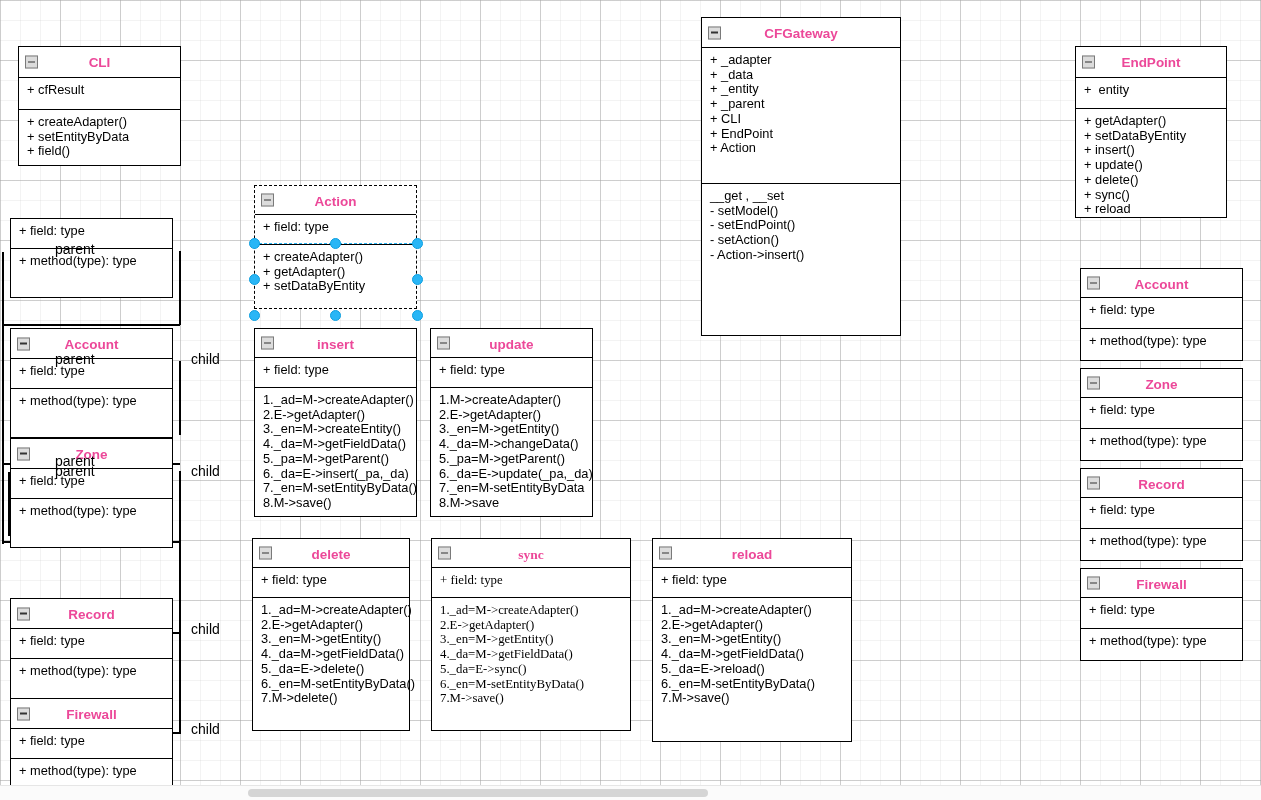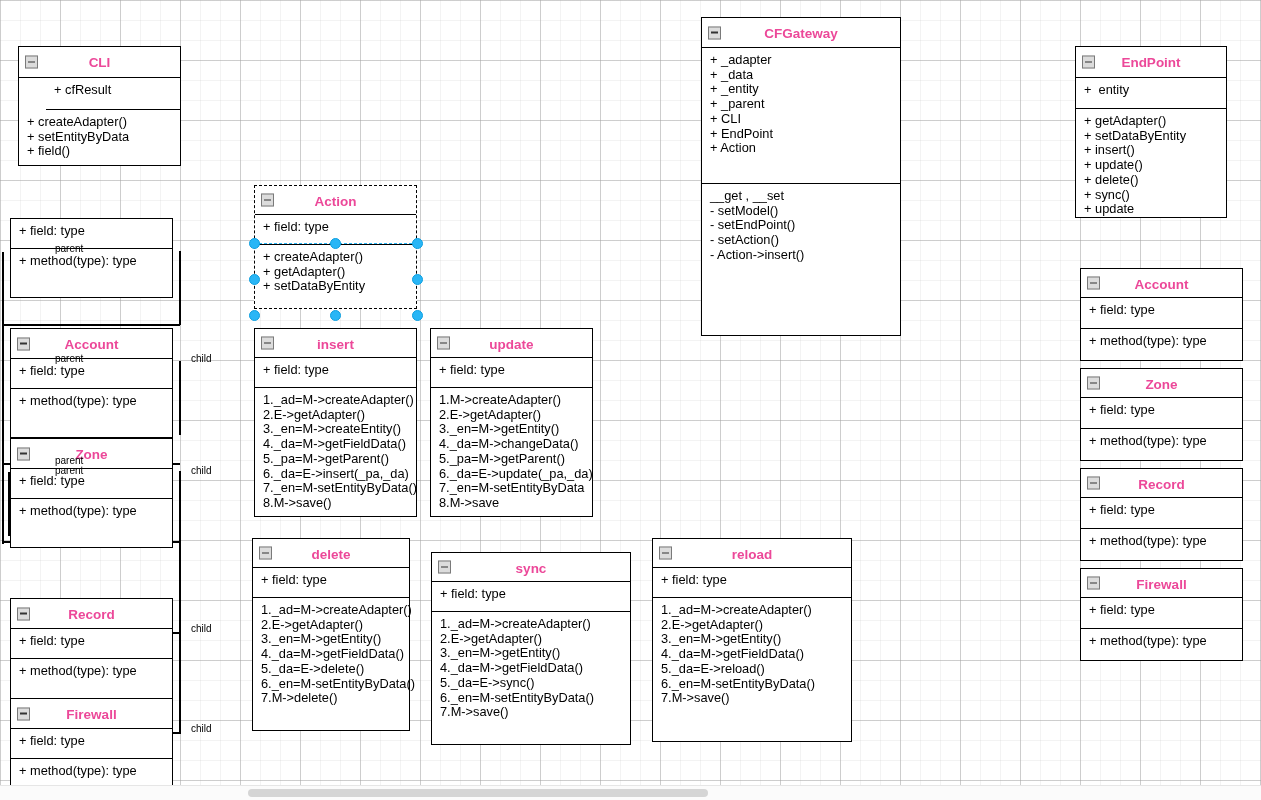--- a/index.html
+++ b/index.html
@@ -106,21 +106,21 @@
   .conn {
     position: absolute;
     background: #000000;
     z-index: 2;
   }
   .conn.h { height: 1.8px; }
   .conn.v { width: 1.8px; }
 
   .edge-label {
     position: absolute;
-    font-size: 10px;
+    font-size: 14px;
     line-height: 12px;
     color: #000;
     background: transparent;
     white-space: nowrap;
     z-index: 30;
     padding-left: 44px;
   }
 
   
   #hscroll-track {
@@ -154,21 +154,21 @@
     <div class="conn v" style="left: 2px; top: 472px; height: 72px;"></div>
     <div class="conn v" style="left: 8px; top: 472px; height: 64px;"></div>
     <div class="conn h" style="left: 2px; top: 541px; width: 178px;"></div>
     <div class="conn v" style="left: 179px; top: 471px; height: 72px;"></div>
     <div class="conn v" style="left: 179px; top: 540px; height: 190px;"></div>
     <div class="conn h" style="left: 145px; top: 632px; width: 36px;"></div>
     <div class="conn h" style="left: 145px; top: 732px; width: 36px;"></div>
     <div class="conn v" style="left: 179px; top: 632px; height: 100px;"></div>
     <div class="uml" style="left: 18px; top: 46px; width: 163px;">
       <div class="sect titlebar" style="height: 31px;"><span class="collapse-icon"></span><span>CLI</span></div>
-      <div class="sect attrs" style="height: 32px; margin-left: 27px;">
+      <div class="sect attrs" style="height: 32px;">
         <div class="line">+ cfResult</div>
       </div>
       <div class="sect ops" style="height: 55px;">
         <div class="line">+ createAdapter()</div>
         <div class="line">+ setEntityByData</div>
         <div class="line">+ field()</div>
       </div>
     </div>
     <div class="uml selected" style="left: 254px; top: 185px; width: 163px;">
       <div class="sect titlebar" style="height: 29px;"><span class="collapse-icon"></span><span>Action</span></div>
@@ -205,21 +205,21 @@
       <div class="sect attrs" style="height: 31px;">
         <div class="line">+  entity</div>
       </div>
       <div class="sect ops" style="height: 108px;">
         <div class="line">+ getAdapter()</div>
         <div class="line">+ setDataByEntity</div>
         <div class="line">+ insert()</div>
         <div class="line">+ update()</div>
         <div class="line">+ delete()</div>
         <div class="line">+ sync()</div>
-        <div class="line">+ update</div>
+        <div class="line">+ reload</div>
       </div>
     </div>
     <div class="uml" style="left: 10px; top: 218px; width: 163px;">
       <div class="sect attrs" style="height: 30px;">
         <div class="line">+ field: type</div>
       </div>
       <div class="sect ops" style="height: 48px;">
         <div class="line">+ method(type): type</div>
       </div>
     </div>
@@ -299,21 +299,21 @@
       <div class="sect ops" style="height: 132px;">
         <div class="line">1._ad=M-&gt;createAdapter()</div>
         <div class="line">2.E-&gt;getAdapter()</div>
         <div class="line">3._en=M-&gt;getEntity()</div>
         <div class="line">4._da=M-&gt;getFieldData()</div>
         <div class="line">5._da=E-&gt;delete()</div>
         <div class="line">6._en=M-setEntityByData()</div>
         <div class="line">7.M-&gt;delete()</div>
       </div>
     </div>
-    <div class="uml" style="left: 431px; top: 552px; width: 200px;">
+    <div class="uml" style="left: 431px; top: 538px; width: 200px; font-family: Liberation Serif, serif;">
       <div class="sect titlebar" style="height: 29px;"><span class="collapse-icon"></span><span>sync</span></div>
       <div class="sect attrs" style="height: 30px;">
         <div class="line">+ field: type</div>
       </div>
       <div class="sect ops" style="height: 132px;">
         <div class="line">1._ad=M-&gt;createAdapter()</div>
         <div class="line">2.E-&gt;getAdapter()</div>
         <div class="line">3._en=M-&gt;getEntity()</div>
         <div class="line">4._da=M-&gt;getFieldData()</div>
         <div class="line">5._da=E-&gt;sync()</div>

